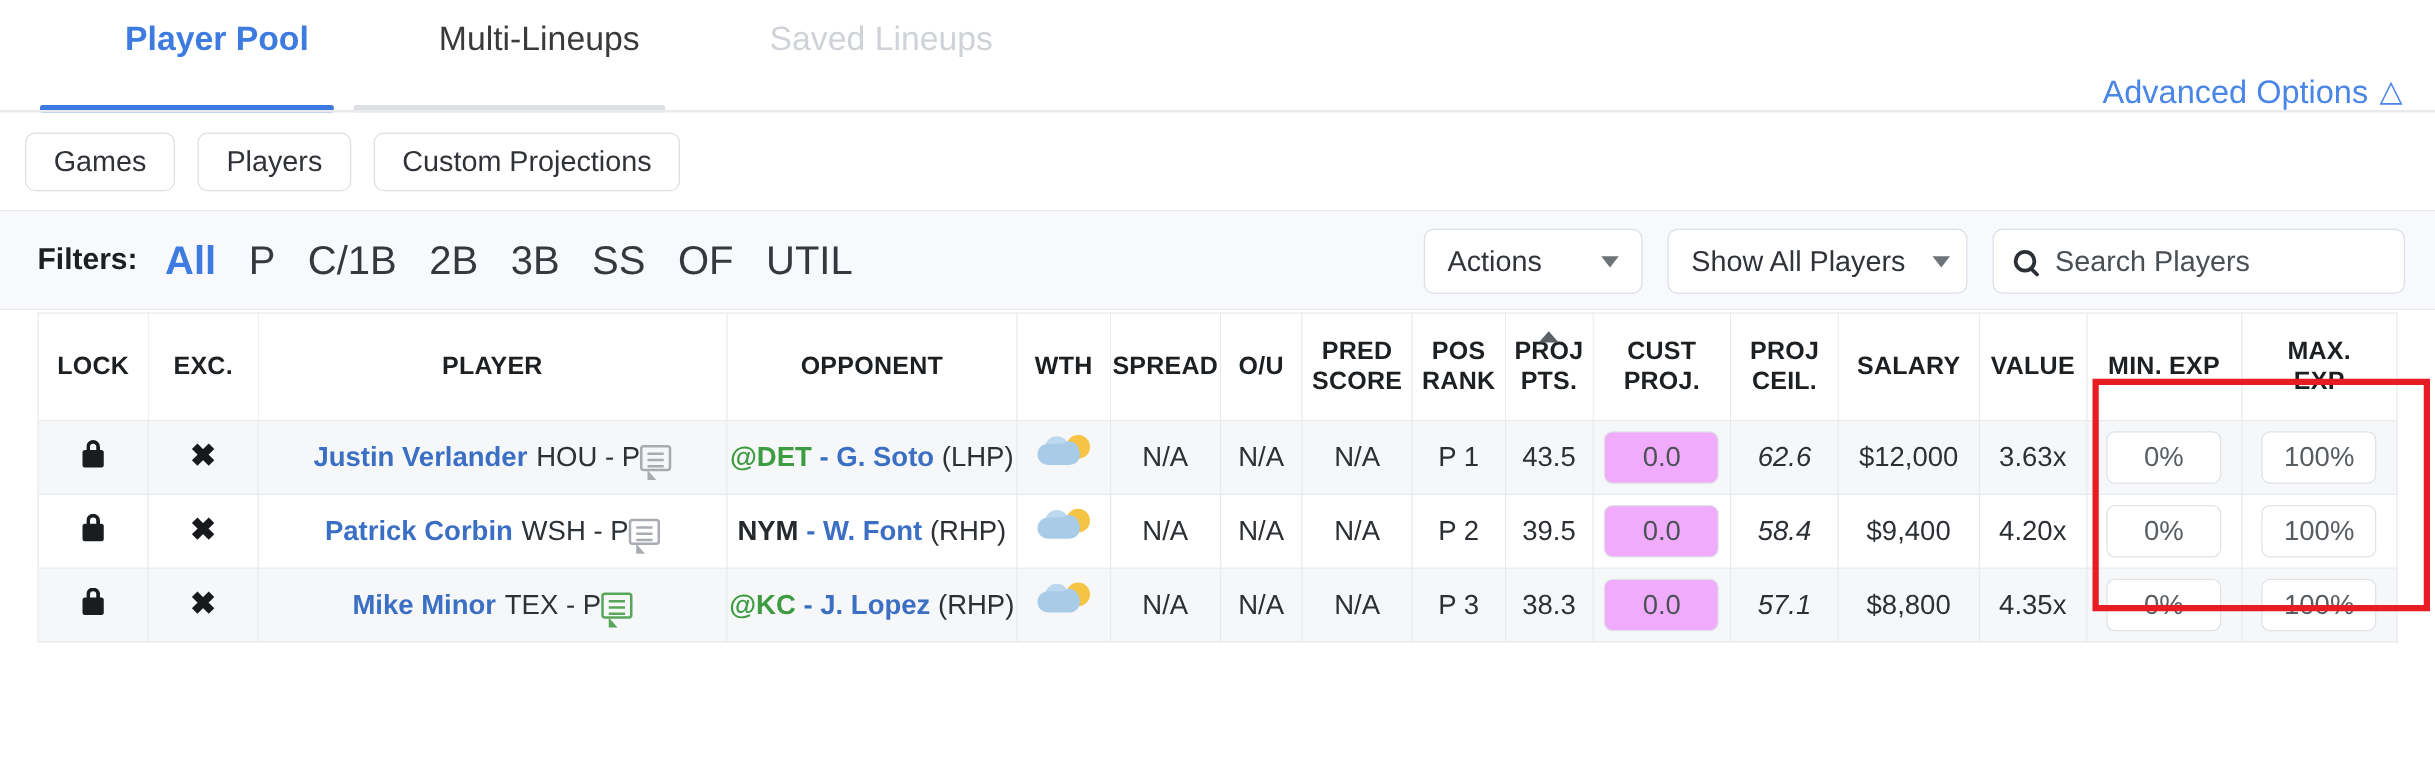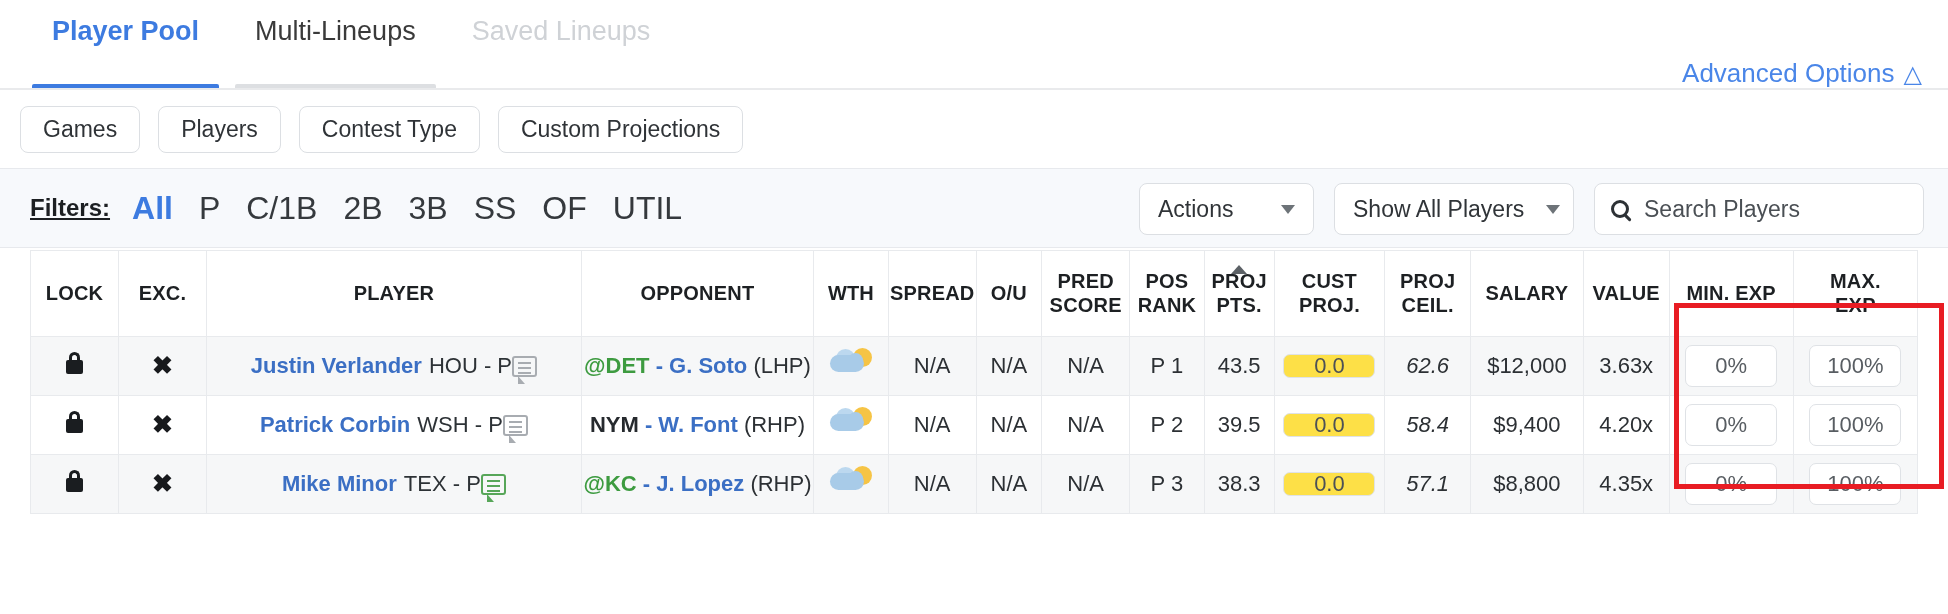--- a/index.html
+++ b/index.html
@@ -26,21 +26,21 @@
     font-size: 27px;
     padding: 18px 26px 0 26px;
     height: 90px;
     display: flex;
     align-items: flex-start;
     padding-top: 12px;
     cursor: pointer;
     position: relative;
     white-space: nowrap;
   }
-  .tab-inner { padding: 4px 2px; }
+  .tab-inner { padding: 4px 2px; margin-left: 48px; }
   .tab.active { color: #3d7be0; font-weight: 700; }
   .tab.normal { color: #3a3a3a; font-weight: 400; }
   .tab.disabled { color: #cfd2d6; font-weight: 400; }
   .tab .underline {
     position: absolute;
     left: 8px; right: 8px; bottom: 0;
     height: 6px;
     border-radius: 2px;
   }
   .tab.active .underline { background: #3d7be0; }
@@ -98,21 +98,20 @@
     align-items:center;
     padding: 0 30px;
     position: relative;
   }
   .filters-label {
     font-size: 24px;
     font-weight: 700;
     color: #1c1f22;
     margin-right: 22px;
     white-space: nowrap;
-    text-decoration: underline;
   }
   .filter-links { display:flex; align-items:center; gap: 26px; }
   .flink {
     font-size: 32px;
     color: #35393d;
     cursor: pointer;
     white-space: nowrap;
   }
   .flink.active { color:#3d7be0; font-weight:700; }
 
@@ -252,22 +251,22 @@
     position:absolute; left:8px; top:1px; width:19px;height:19px;border-radius:50%;
     background:#bcd8ef;
   }
   .cloud-c {
     position:absolute; left:20px; top:5px; width:15px;height:15px;border-radius:50%;
     background:#a8cbe8;
   }
 
   .mini-input {
     display:inline-flex; align-items:center; justify-content:center;
-    border:1.5px solid #dfe2e6; border-radius:7px; background:#fde047;
-    height:24px; width:92px; font-size:22px; color:#4c5156;
+    border:1.5px solid #dfe2e6; border-radius:7px; background:#f0abfc;
+    height:42px; width:92px; font-size:22px; color:#4c5156;
   }
   .exp-input {
     display:inline-flex; align-items:center; justify-content:center;
     border:1.5px solid #dfe2e6; border-radius:7px; background:#fff;
     height:42px; width:92px; font-size:22px; color:#585d62;
   }
   .ceil { color:#9a9ea3; font-style: italic; font-size:21px; }
 
   
   .red-box {
@@ -300,21 +299,20 @@
     <div class="adv-options">
       <span>Advanced Options</span>
       <span class="chev-up-double">△</span>
     </div>
     <div class="tabbar-rule"></div>
   </div>
 
   <div class="settings-row">
     <div class="pill">Games</div>
     <div class="pill">Players</div>
-    <div class="pill">Contest Type</div>
     <div class="pill">Custom Projections</div>
   </div>
 
   <div class="filters-bar">
     <div class="filters-label">Filters:</div>
     <div class="filter-links">
       <span class="flink active">All</span>
       <span class="flink">P</span>
       <span class="flink">C/1B</span>
       <span class="flink">2B</span>

